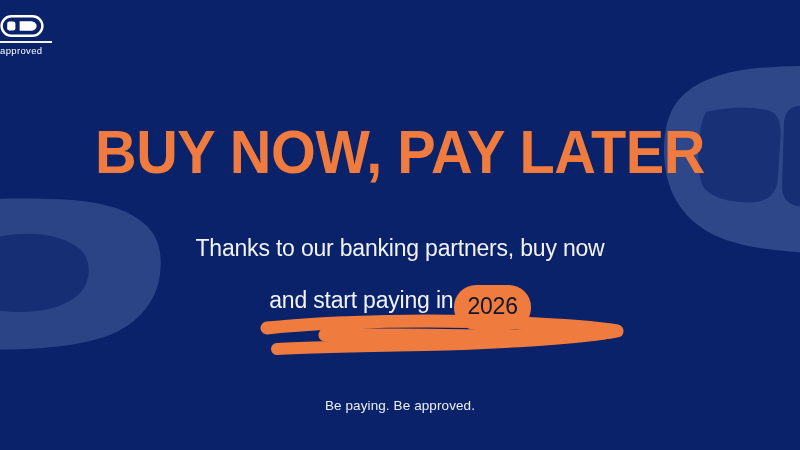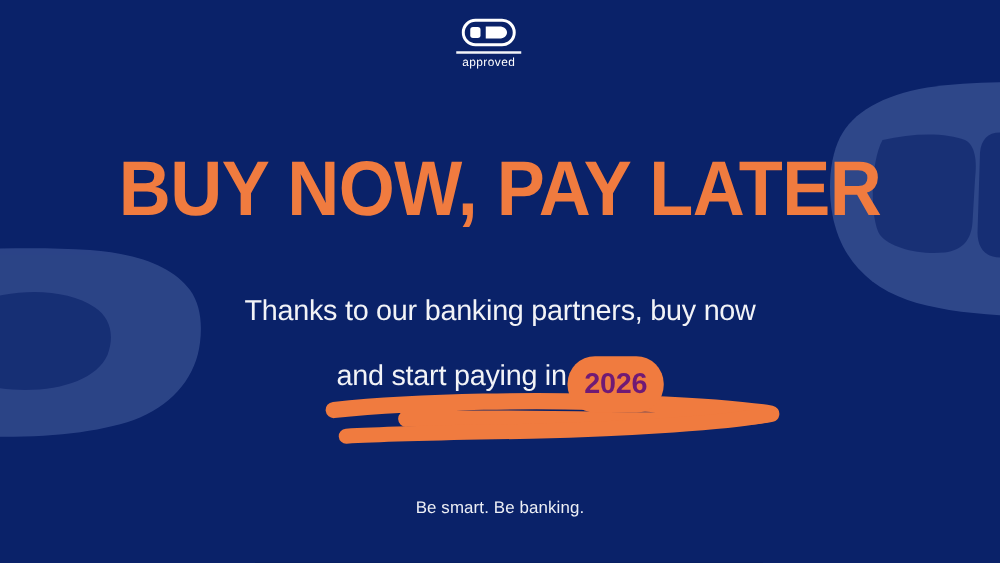--- a/index.html
+++ b/index.html
@@ -19,21 +19,21 @@
   .bg-cars {
     position:absolute; inset:0;
     width:100%; height:100%;
     pointer-events:none;
   }
   
   .logo-block {
     position:absolute;
     left:0; right:18px; top:14px;
     display:flex; flex-direction:column;
-    align-items:center; justify-content:flex-start;
+    justify-content:flex-start;
     z-index:5;
   }
   .logo-mark { display:block; }
   .logo-rule {
     width:52px; height:1.5px;
     background:#FFFFFF;
     margin-top:3px;
     opacity:.95;
   }
   .logo-word {
@@ -68,27 +68,27 @@
     font-size:23px;
     font-weight:400;
     line-height:52px;
     letter-spacing:-0.2px;
     white-space:nowrap;
   }
   .subhead .line { display:block; }
   .pill {
     display:inline-block;
     background:#F07B3F;
-    color:#701a75;
+    color:#0f172a;
     border-radius:22px;
     padding:1px 13px 4px 13px;
     line-height:40px;
     vertical-align:-6px;
     margin-left:1px;
-    font-weight:700;
+    font-weight:400;
   }
   
   .scribble {
     position:absolute;
     left:255px; top:308px;
     width:370px; height:52px;
     z-index:4;
     pointer-events:none;
   }
   
@@ -170,15 +170,15 @@
   </div>
 
   <svg class="scribble" viewBox="0 0 370 52" aria-hidden="true">
     <g fill="none" stroke="#F07B3F" stroke-linecap="round" stroke-linejoin="round">
       <path d="M 12 20 C 80 13, 180 11, 262 15 C 310 17, 345 20, 362 23
                C 344 27, 290 29, 232 28 C 170 27, 110 26, 70 27" stroke-width="13"></path>
       <path d="M 358 24 C 330 30, 250 35, 170 37 C 110 38, 55 39, 22 41" stroke-width="12"></path>
     </g>
   </svg>
 
-  <div class="tagline">Be smart. Be banking.</div>
+  <div class="tagline">Be paying. Be approved.</div>
 
 </div>
 
 </body></html>

